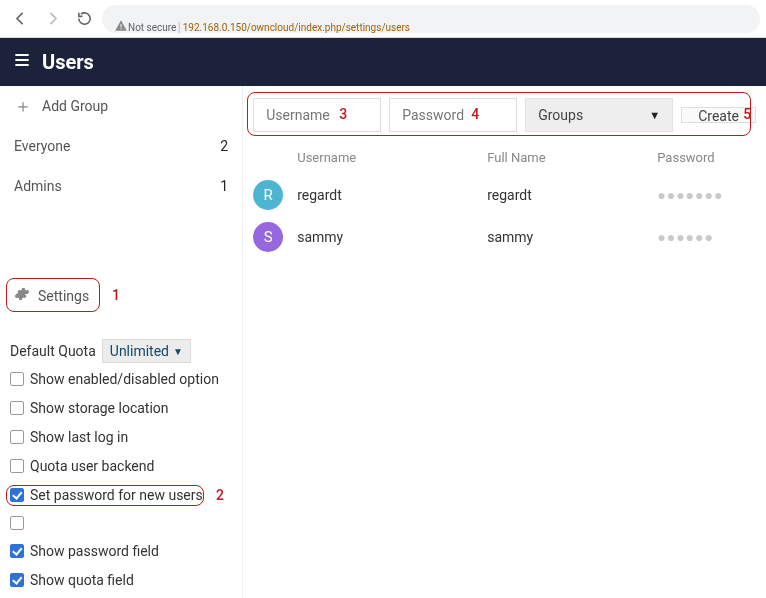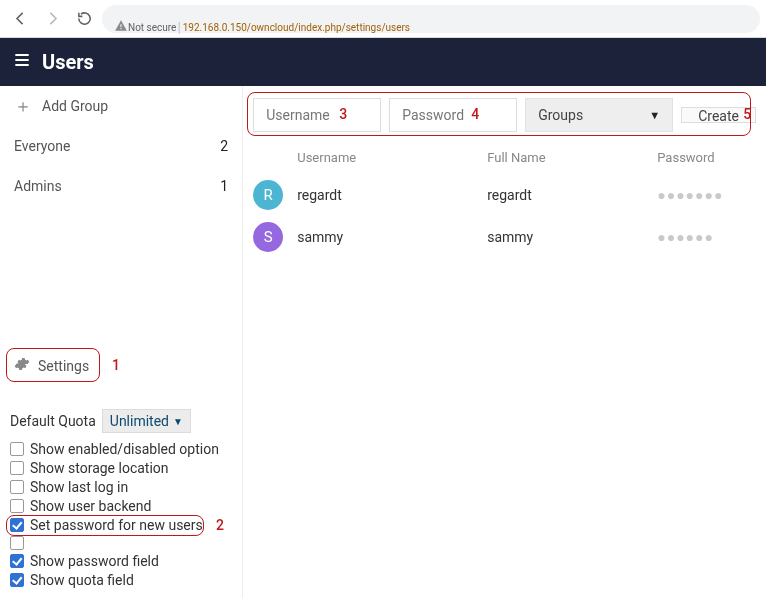--- a/index.html
+++ b/index.html
@@ -32,21 +32,21 @@
   .side-bottom { margin-top: auto; }
   .settings-row { display:flex; align-items:center; gap:8px; padding: 10px 14px; color:#555; position: relative; }
   .gear svg { width:16px; height:16px; }
   .annot-box { position:absolute; border:1.6px solid #c01818; border-radius:8px; pointer-events:none; }
   .annot-num { position:absolute; color:#c01818; font-size:14px; font-weight: 500; pointer-events:none; }
 
   .quota-row { display:flex; align-items:center; gap:6px; padding: 6px 10px; font-size:14px; color:#333; }
   .quota-dd { display:flex; align-items:center; gap:4px; background:#ececec; border:1px solid #dcdcdc; padding:3px 7px; font-size:14px; color:#0c4a6e; }
   .quota-dd .caret { font-size:10px; }
 
-  .chk-list { padding: 2px 10px 10px 10px; display:flex; flex-direction:column; gap:3px; }
+  .chk-list { padding: 2px 10px 10px 10px; display:flex; flex-direction:column; gap:13px; }
   .chk-row { display:flex; align-items:center; gap:6px; font-size:14px; color:#333; position:relative; }
   .chk { width:14px; height:14px; border:1.5px solid #999; border-radius:2px; display:inline-flex; align-items:center; justify-content:center; background:#fff; }
   .chk.checked { background:#2f72d6; border-color:#2f72d6; }
   .chk.checked::after { content:""; width:4px; height:7px; border:solid #fff; border-width:0 2px 2px 0; transform: rotate(40deg) translate(-0.5px,-1px); }
 
   
   .toolbar { display:flex; align-items:center; gap:8px; padding: 12px 10px 8px 10px; position: relative; }
   .fld { height:34px; border:1px solid #ddd; background:#fff; display:flex; align-items:center; padding:0 12px; min-width:128px; font-size:14px; color:#777; }
   .fld.groups { background:#eee; border-color:#e2e2e2; min-width:148px; color:#444; justify-content: space-between; }
   .fld .caret { font-size:11px; color:#222; }
@@ -151,21 +151,21 @@
           <div class="chk-row">
             <span class="chk"></span>
             <span>Show storage location</span>
           </div>
           <div class="chk-row">
             <span class="chk"></span>
             <span>Show last log in</span>
           </div>
           <div class="chk-row">
             <span class="chk"></span>
-            <span>Show user backend</span>
+            <span>Quota user backend</span>
           </div>
           <div class="chk-row">
             <span class="chk checked"></span>
             <span>Set password for new users</span>
             <div class="annot-box" style="left: -4px; top: -2px; width: 198px; height: 21px;"></div>
             <div class="annot-num" style="left: 206px; top: 0px;">2</div>
           </div>
           <div class="chk-row">
             <span class="chk"></span>
           </div>

